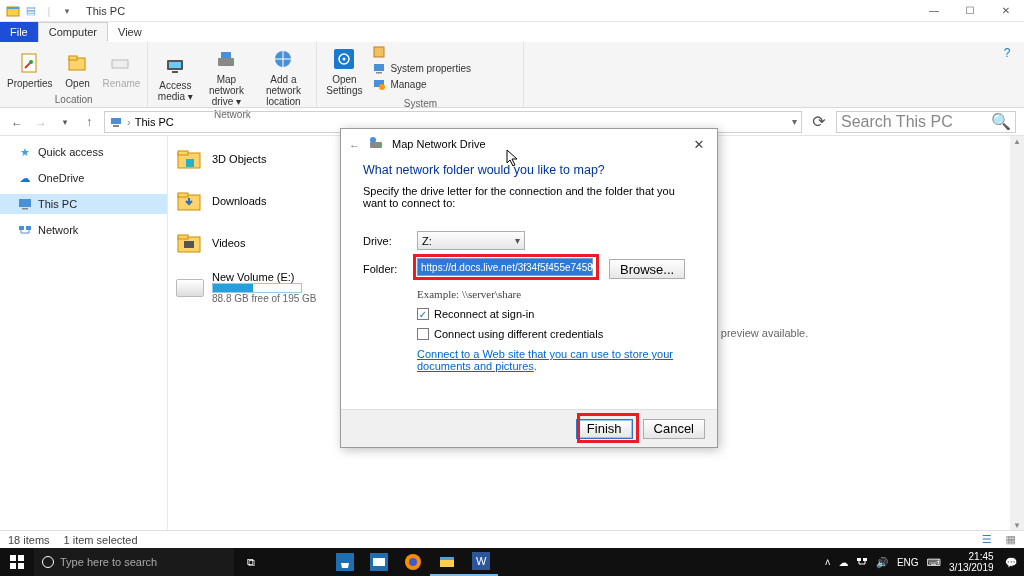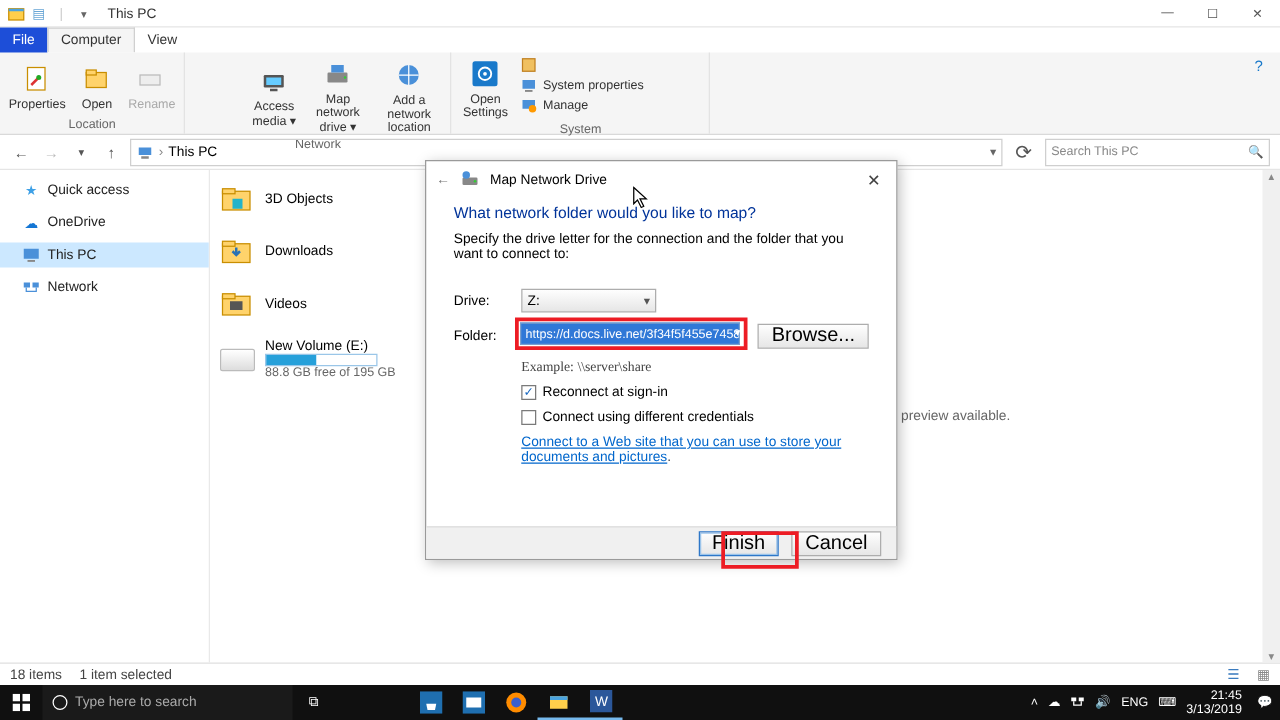--- a/index.html
+++ b/index.html
@@ -28,21 +28,21 @@
   .rgroup-label { font-size: 10px; color: #666; text-align: center; padding-bottom: 2px; }
   .ritem.disabled { color: #a9a9a9; }
   .help-icon { margin-left: auto; width: 34px; display: flex; align-items: flex-start; justify-content: center; color: #1979ca; font-size: 12px; padding-top: 4px; }
   
   .navbar { height: 28px; display: flex; align-items: center; gap: 6px; padding: 3px 8px; border-bottom: 1px solid #e5e5e5; }
   .nav-btn { width: 18px; height: 18px; display: flex; align-items: center; justify-content: center; color: #555; font-size: 12px; }
   .addr { flex: 1; height: 22px; border: 1px solid #cfcfcf; display: flex; align-items: center; padding: 0 4px; font-size: 11px; gap: 4px; }
   .addr .pc-ic { width: 14px; height: 14px; }
   .addr-chevrons { margin-left: auto; display: flex; gap: 2px; color: #666; font-size: 10px; }
   .refresh { width: 22px; height: 22px; display: flex; align-items: center; justify-content: center; color: #555; }
-  .search { width: 180px; height: 22px; border: 1px solid #cfcfcf; display: flex; align-items: center; padding: 0 4px; font-size: 10px; color: #888; justify-content: space-between; }
+  .search { width: 180px; height: 22px; border: 1px solid #cfcfcf; display: flex; align-items: center; padding: 0 4px; font-size: 16px; color: #888; justify-content: space-between; }
   
   .body { display: flex; height: calc(576px - 22px - 20px - 66px - 28px - 18px - 28px); }
   .sidebar { width: 168px; border-right: 1px solid #e9e9e9; padding-top: 6px; }
   .sb-item { display: flex; align-items: center; gap: 6px; font-size: 11px; color: #222; padding: 3px 10px 3px 18px; }
   .sb-item.selected { background: #cce8ff; }
   .sb-icon { width: 14px; height: 14px; display: flex; align-items: center; justify-content: center; }
   .content { flex: 1; display: flex; position: relative; }
   .filelist { width: 320px; padding: 6px 4px; }
   .frow { display: flex; align-items: center; gap: 8px; font-size: 11px; padding: 3px 4px; }
   .fic { width: 28px; height: 28px; display: flex; align-items: center; justify-content: center; }
@@ -67,26 +67,26 @@
   .dlg-body { flex: 1; padding: 4px 22px 0 22px; display: flex; flex-direction: column; gap: 8px; }
   .dlg-h1 { color: #003399; font-size: 12.5px; font-weight: 400; }
   .dlg-row { display: flex; align-items: center; gap: 8px; }
   .dlg-lbl { width: 46px; }
   .dlg-select { width: 108px; height: 19px; border: 1px solid #adadad; background: linear-gradient(#fefefe,#e6e6e6); font-size: 11px; padding: 0 16px 0 4px; position: relative; display: flex; align-items: center; }
   .dlg-select::after { content: "▾"; position: absolute; right: 4px; font-size: 10px; color: #555; }
   .dlg-input-wrap { position: relative; width: 184px; height: 22px; text-align: right; }
   .dlg-input { width: 176px; height: 18px; border: 1px solid #7a9fcd; background: #3078d7; color: #fff; font-size: 10px; padding: 0 14px 0 3px; display: flex; align-items: center; overflow: hidden; white-space: nowrap; }
   .dlg-input::after { content: "▾"; position: absolute; right: 6px; top: 3px; font-size: 9px; color: #fff; }
   .red-box { position: absolute; border: 3px solid #ed1c24; pointer-events:none; }
-  .dlg-btn { height: 20px; border: 1px solid #adadad; background: linear-gradient(#fefefe,#e6e6e6); padding: 0 10px; font-size: 16px; display: flex; align-items: center; }
+  .dlg-btn { height: 20px; border: 1px solid #adadad; background: linear-gradient(#fefefe,#e6e6e6); padding: 0 10px; font-size: 13px; display: flex; align-items: center; }
   .dlg-example { color: #444; font-family: Liberation Serif, serif; }
   .dlg-check { display: flex; align-items: center; gap: 5px; }
   .dlg-check .cb { width: 12px; height: 12px; border: 1px solid #7a7a7a; display: flex; align-items: center; justify-content: center; font-size: 10px; color: #1767c0; }
   .dlg-link { color: #0066cc; text-decoration: underline; }
-  .dlg-foot { height: 26px; background: #f0f0f0; border-top: 1px solid #dcdcdc; display: flex; align-items: center; justify-content: flex-end; gap: 10px; padding: 0 12px; position: relative; }
+  .dlg-foot { height: 38px; background: #f0f0f0; border-top: 1px solid #dcdcdc; display: flex; align-items: center; justify-content: flex-end; gap: 10px; padding: 0 12px; position: relative; }
   .dlg-foot .dlg-btn.default { border-color: #2e77c8; box-shadow: inset 0 0 0 1px #9bc4ea; }
   
   .cursor { position: absolute; left: 506px; top: 149px; z-index: 60; font-size: 12px; color: #000; }
   
   .volbar { width: 90px; height: 10px; border: 1px solid #9ac6e8; background: #fff; position: relative; }
   .volbar::before { content:""; position:absolute; left:0; top:0; bottom:0; width:45%; background:#26a0da; }
   
   .driveic{width:28px;height:18px;border:1px solid #bbb;border-radius:2px;background:linear-gradient(#fff,#ddd);}
   .scrollbar { position:absolute; right:0; top:0; bottom:0; width:14px; background:#f0f0f0; display:flex; flex-direction:column; justify-content:space-between; align-items:center; font-size:9px; color:#888; z-index:2;}
 </style>
@@ -147,21 +147,21 @@
             </svg>
           </span>
         <span>Rename</span>
       </div>
     </div>
     <div class="rgroup-label">Location</div>
   </div>
 
   <div class="rgroup">
     <div class="rgroup-items">
-      <div class="ritem" style="max-width:46px;margin-left:44px;">
+      <div class="ritem" style="max-width:46px;">
         <span class="ricon">
             <svg width="22" height="22">
               <rect x="3" y="6" width="16" height="10" rx="1" fill="#555"></rect>
               <rect x="5" y="8" width="12" height="6" fill="#6cf"></rect>
               <rect x="8" y="17" width="6" height="2" fill="#555"></rect>
             </svg>
           </span>
         <span>Access media ▾</span>
       </div>
       <div class="ritem" style="max-width:52px;">

